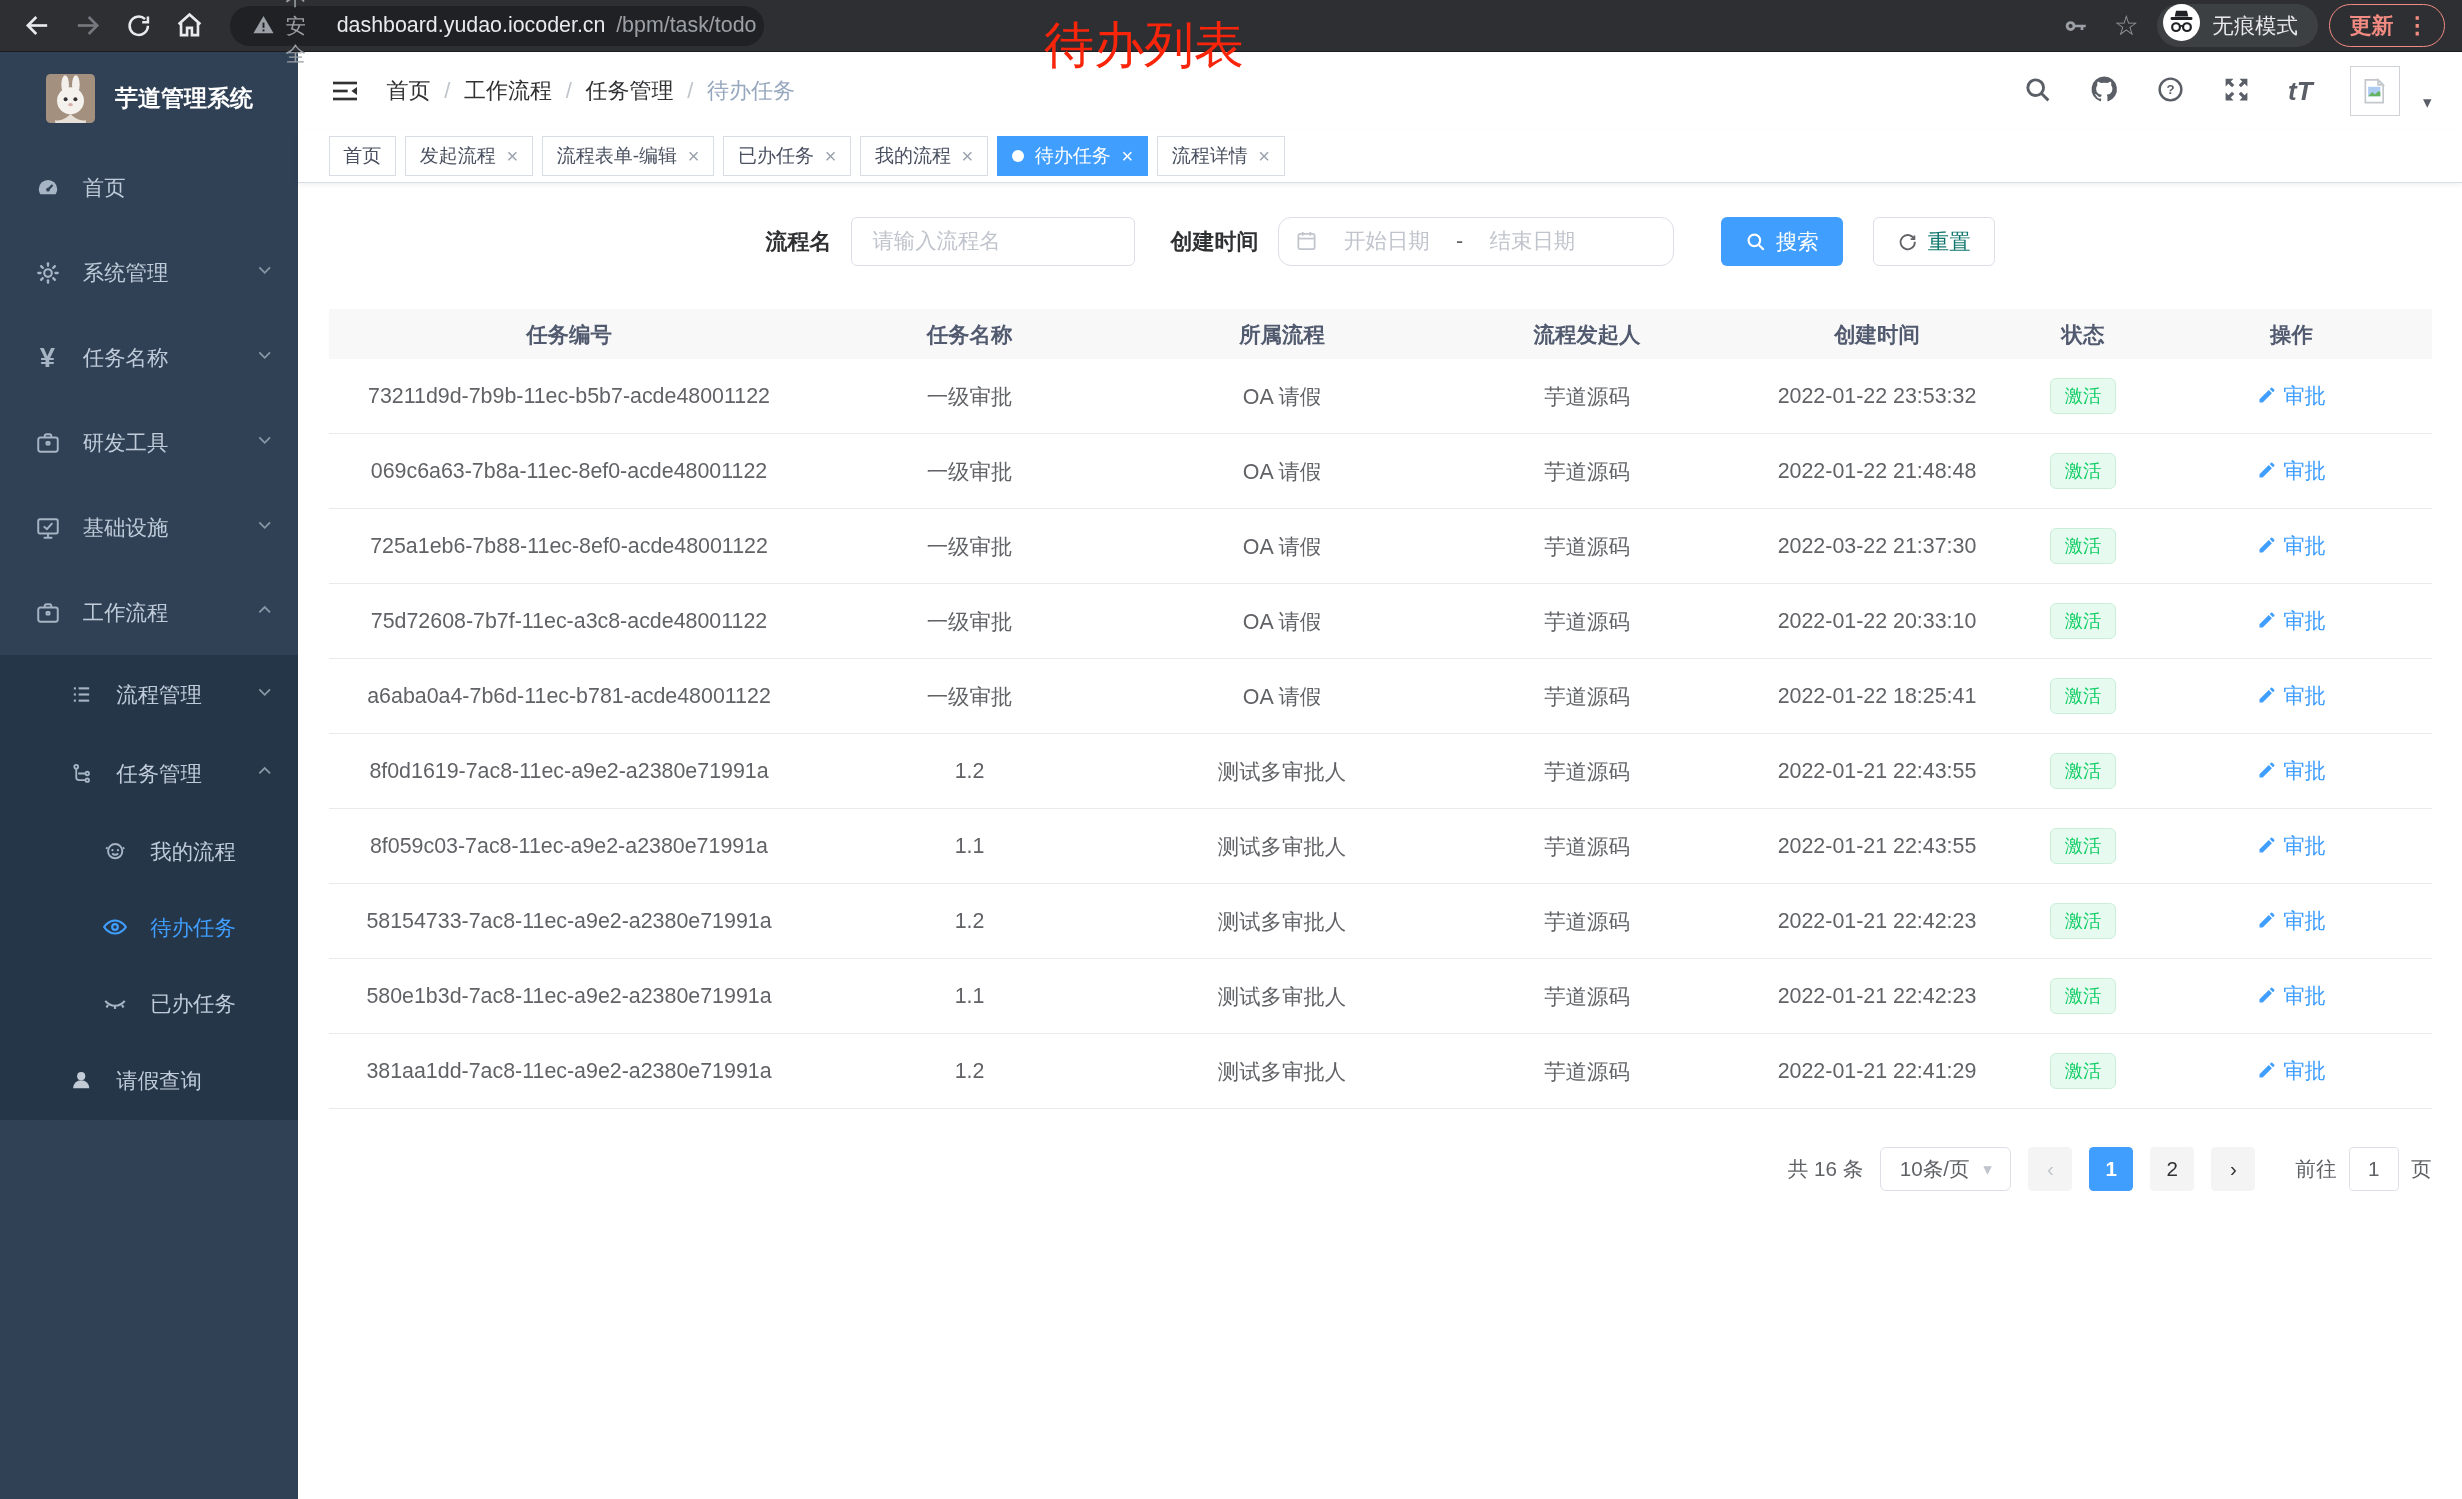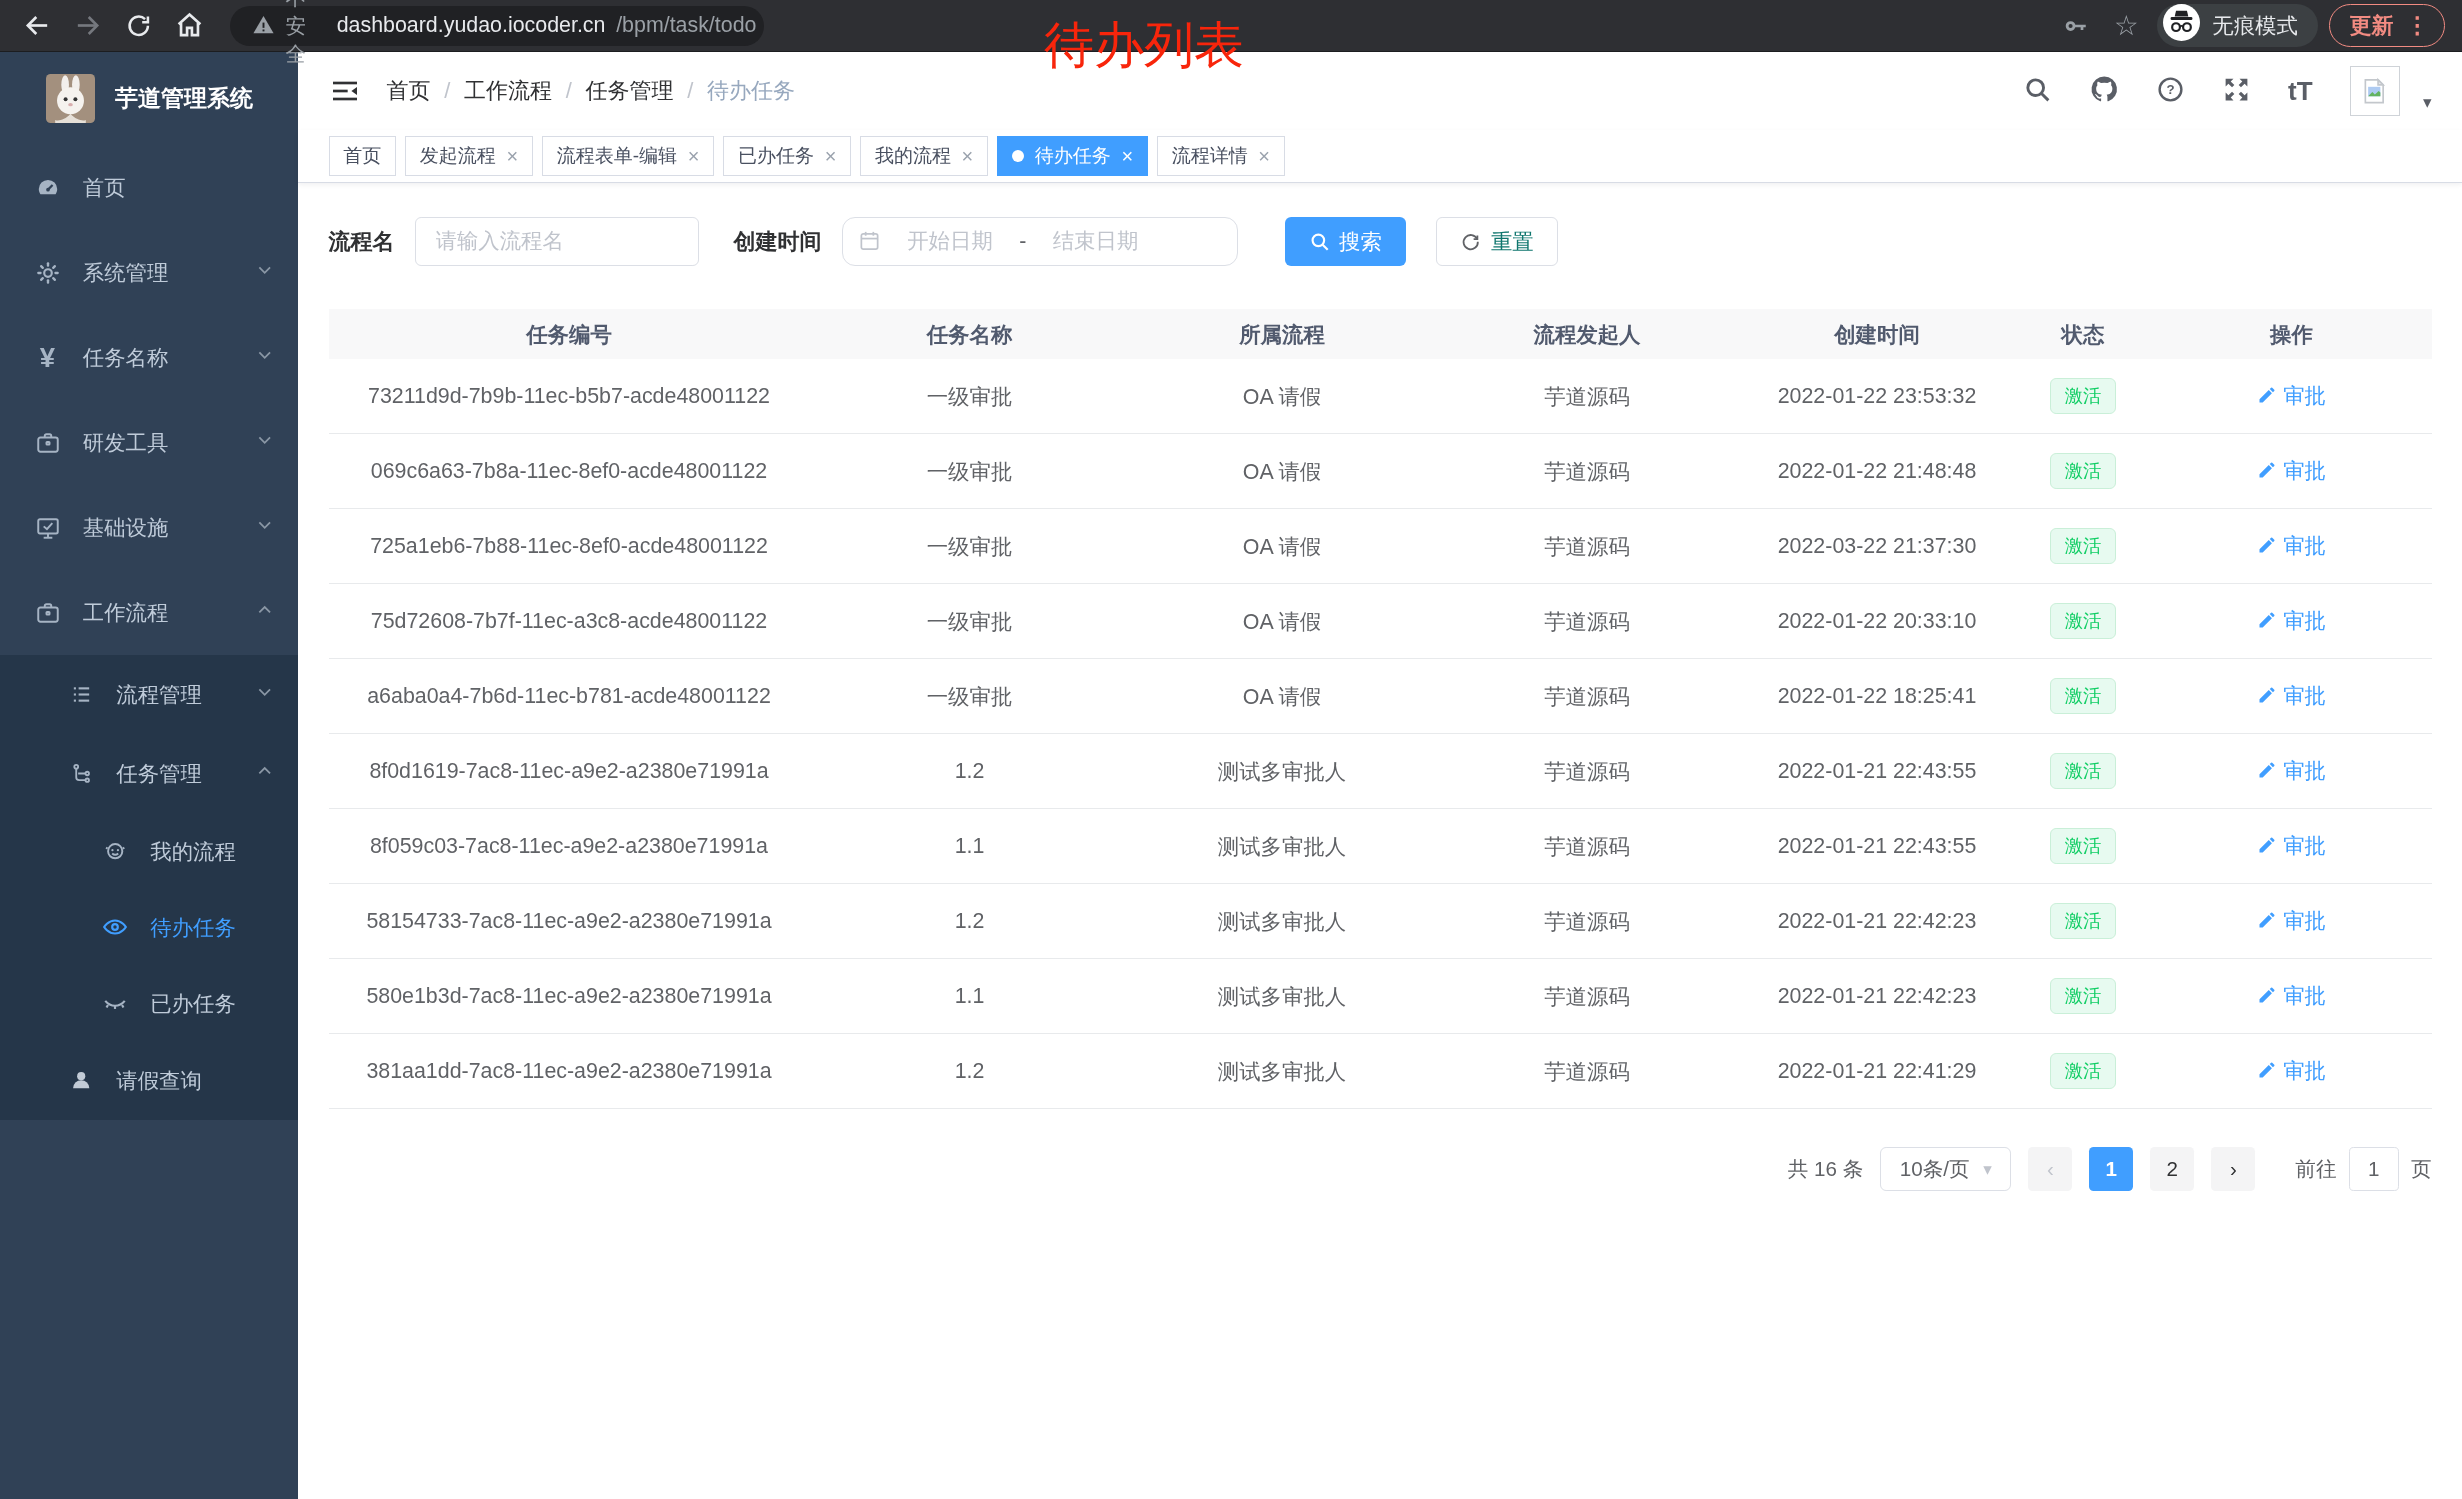--- a/index.html
+++ b/index.html
@@ -54,21 +54,21 @@
   
   .tabsbar { height:53px; display:flex; align-items:center; gap:9.2px; padding:0 30.5px; border-bottom:1.5px solid #d8dce5; box-shadow:0 1.5px 4.6px rgba(0,21,41,.06); }
   .chip { height:40px; display:inline-flex; align-items:center; gap:10.7px; padding:0 13.7px; border:1.5px solid #d8dce5; background:#fff; color:#495060; font-size:19px; cursor:pointer; }
   .chip .close { color:#9aa2ad; font-size:20px; line-height:1; }
   .chip.active { background:#409eff; border-color:#409eff; color:#fff; }
   .chip.active .close { color:#fff; }
   .chip .dot { width:12.2px; height:12.2px; border-radius:50%; background:#fff; }
 
   
   .content { flex:1; padding:34px 30.5px 0 30.5px; position:relative; }
-  .filters { display:flex; align-items:center; }
+  .filters { display:flex; align-items:center;justify-content:center; }
   .f-label { font-size:22px; font-weight:700; color:#303133; margin-right:20px; white-space:nowrap; }
   .f-input { width:284px; height:49px; border:1.5px solid #dcdfe6; border-radius:6.1px; padding:0 20px; font-size:21.4px; color:#606266; font-family:inherit; }
   .f-input::placeholder { color:#c0c4cc; }
   .f-label.second { margin-left:35px; }
   .daterange { width:396px; height:49px; border:1.5px solid #dcdfe6; border-radius:13px; display:flex; align-items:center; padding:0 15.3px; gap:12.2px; }
   .d-in { border:none; outline:none; width:114px; font-size:21.4px; color:#606266; font-family:inherit; text-align:center; }
   .d-in::placeholder { color:#c0c4cc; }
   .d-dash { color:#606266; font-size:21.4px; }
   .btn { height:49px; display:inline-flex; align-items:center; gap:9.2px; padding:0 23px; border-radius:6.1px; font-size:21.4px; cursor:pointer; border:1.5px solid transparent; }
   .btn.primary { background:#409eff; color:#fff; margin-left:47px; }
@@ -385,21 +385,21 @@
             <svg viewBox="0 0 24 24" width="29" height="29">
                 <circle cx="12" cy="12" r="9" fill="none" stroke="#5a5e66" stroke-width="2"></circle>
                 <text x="12" y="16" text-anchor="middle" font-size="11" font-weight="bold" fill="#5a5e66" font-family="Liberation Sans, sans-serif">?</text>
               </svg>
           </span>
           <span>
             <svg viewBox="0 0 24 24" width="29" height="29" fill="#5a5e66">
                 <path d="M9.5 3H3v6.5l2.3-2.3 3 3 1.9-1.9-3-3zM14.5 3H21v6.5l-2.3-2.3-3 3-1.9-1.9 3-3zM3 14.5V21h6.5l-2.3-2.3 3-3-1.9-1.9-3 3zM21 14.5V21h-6.5l2.3-2.3-3-3 1.9-1.9 3 3z"></path>
               </svg>
           </span>
-          <span style="font-size:26px;font-weight:700;color:#5a5e66;">tT</span>
+          <span style="font-size:26px;font-weight:700;color:#5a5e66;font-style:italic;">tT</span>
           <span class="avatar-box">
             <svg viewBox="0 0 24 24" width="30.5" height="30.5">
                 <path d="M5 3h10l4 4v14H5z" fill="#fff" stroke="#c3c7cc" stroke-width="1.3"></path>
                 <path d="M15 3v4h4z" fill="#e8eaed" stroke="#c3c7cc" stroke-width="1.3"></path>
                 <rect x="7.2" y="8.5" width="9.6" height="7.5" fill="#aecbf2"></rect>
                 <path d="M7.2 16l3.3-3.4 2 2 3-2.8 1.3 1.2V16z" fill="#63b35f"></path>
               </svg>
           </span>
           <span class="caret">▾</span>
         </div>

